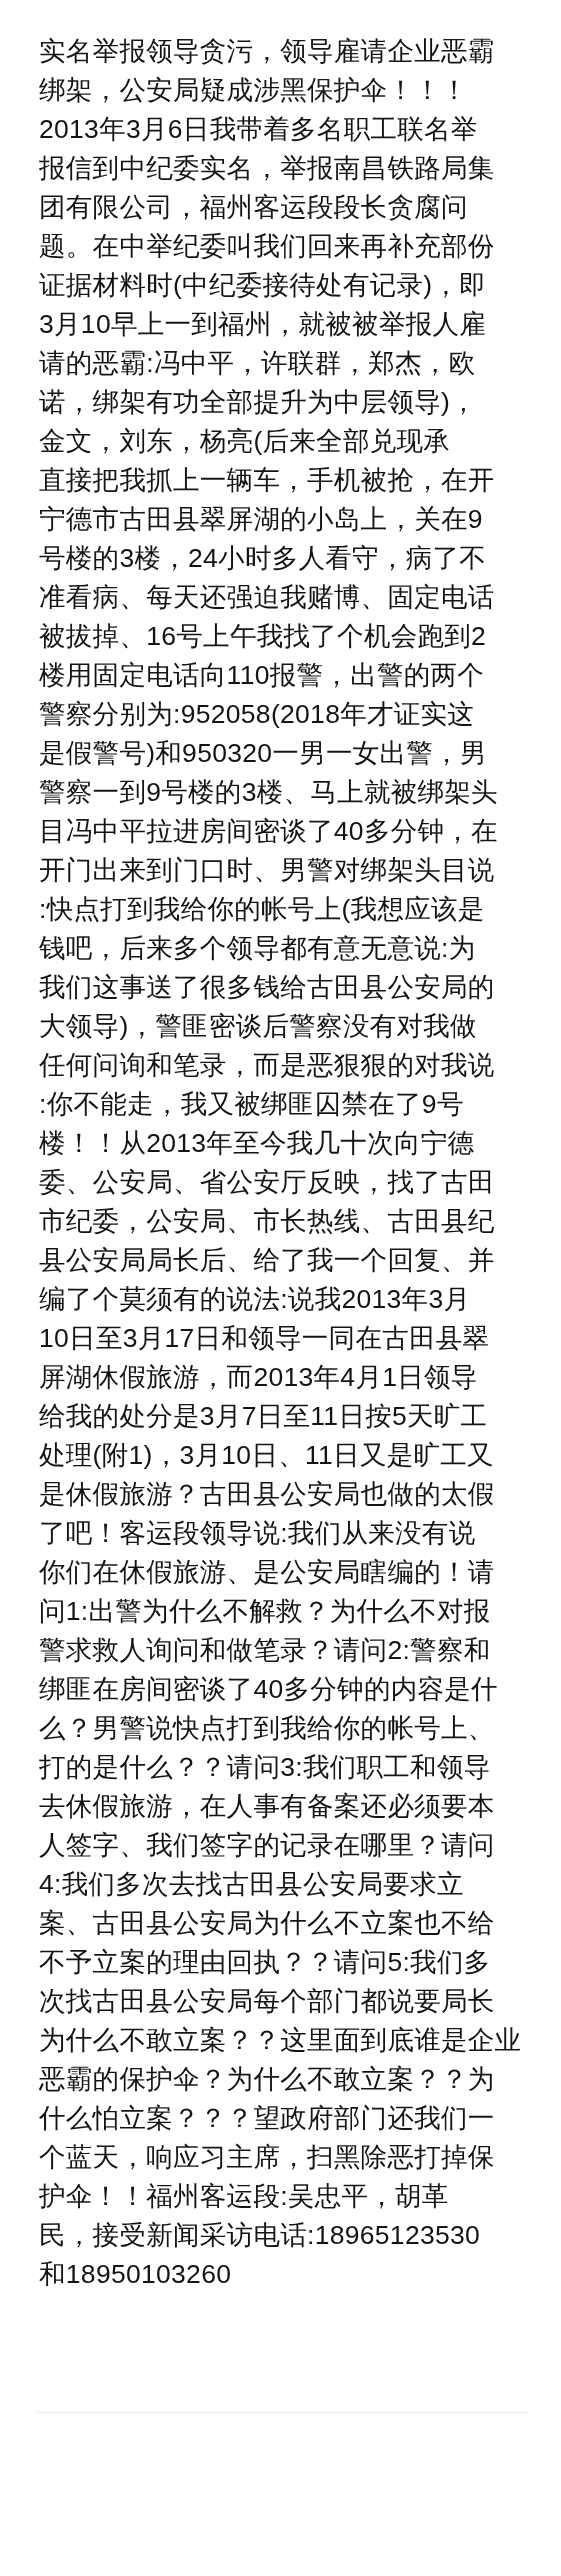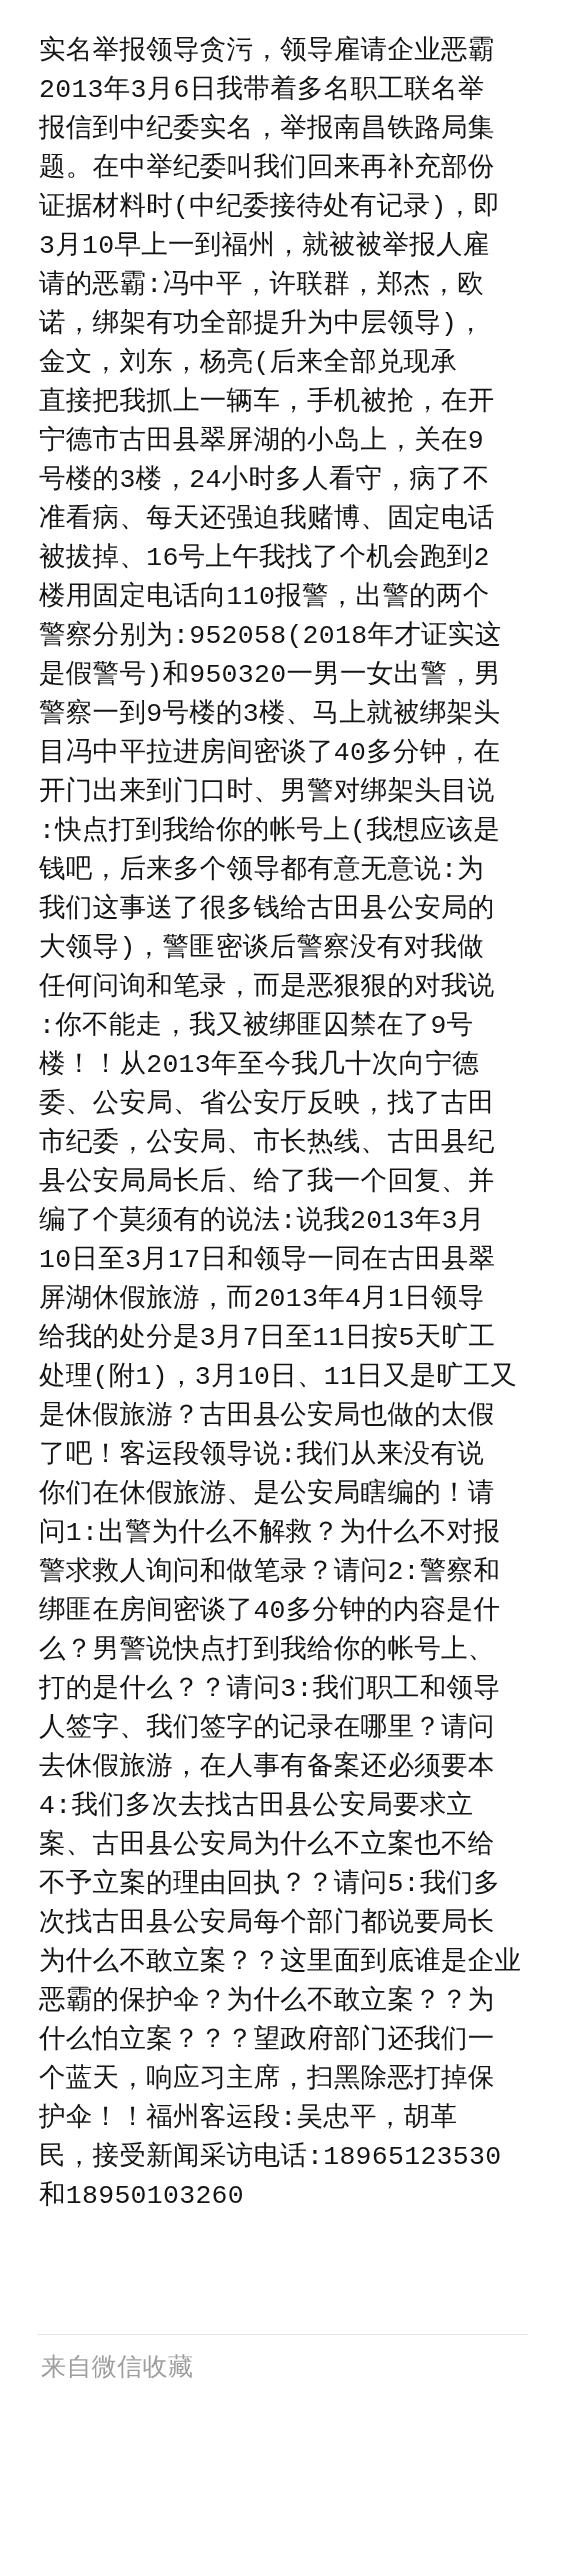--- a/index.html
+++ b/index.html
@@ -6,21 +6,21 @@
     margin: 0;
     padding: 0;
     background: #ffffff;
   }
   .screen {
     position: relative;
     width: 561px;
     height: 2424px;
     background: #ffffff;
     overflow: hidden;
-    font-family: Liberation Mono, monospace;
+    font-family: Liberation Sans, sans-serif;
   }
   .note-text {
     padding: 32px 31px 0 39px;
     color: #141414;
     font-size: 26.5px;
   }
   .text-line {
     height: 39px;
     line-height: 39px;
     white-space: nowrap;
@@ -41,22 +41,24 @@
     color: #9e9e9e;
     letter-spacing: 0.4px;
   }
 </style>
 </head>
 <body>
 
 <div class="screen">
   <div class="note-text">
       <div class="text-line">实名举报领导贪污，领导雇请企业恶霸</div>
+      <div class="text-line">绑架，公安局疑成涉黑保护伞！！！</div>
       <div class="text-line">2013年3月6日我带着多名职工联名举</div>
       <div class="text-line">报信到中纪委实名，举报南昌铁路局集</div>
+      <div class="text-line">团有限公司，福州客运段段长贪腐问</div>
       <div class="text-line">题。在中举纪委叫我们回来再补充部份</div>
       <div class="text-line">证据材料时(中纪委接待处有记录)，即</div>
       <div class="text-line">3月10早上一到福州，就被被举报人雇</div>
       <div class="text-line">请的恶霸:冯中平，许联群，郑杰，欧</div>
       <div class="text-line">诺，绑架有功全部提升为中层领导)，</div>
       <div class="text-line">金文，刘东，杨亮(后来全部兑现承</div>
       <div class="text-line">直接把我抓上一辆车，手机被抢，在开</div>
       <div class="text-line">宁德市古田县翠屏湖的小岛上，关在9</div>
       <div class="text-line">号楼的3楼，24小时多人看守，病了不</div>
       <div class="text-line">准看病、每天还强迫我赌博、固定电话</div>
@@ -83,22 +85,22 @@
       <div class="text-line">给我的处分是3月7日至11日按5天旷工</div>
       <div class="text-line">处理(附1)，3月10日、11日又是旷工又</div>
       <div class="text-line">是休假旅游？古田县公安局也做的太假</div>
       <div class="text-line">了吧！客运段领导说:我们从来没有说</div>
       <div class="text-line">你们在休假旅游、是公安局瞎编的！请</div>
       <div class="text-line">问1:出警为什么不解救？为什么不对报</div>
       <div class="text-line">警求救人询问和做笔录？请问2:警察和</div>
       <div class="text-line">绑匪在房间密谈了40多分钟的内容是什</div>
       <div class="text-line">么？男警说快点打到我给你的帐号上、</div>
       <div class="text-line">打的是什么？？请问3:我们职工和领导</div>
+      <div class="text-line">去休假旅游，在人事有备案还必须要本</div>
       <div class="text-line">人签字、我们签字的记录在哪里？请问</div>
-      <div class="text-line">去休假旅游，在人事有备案还必须要本</div>
       <div class="text-line">4:我们多次去找古田县公安局要求立</div>
       <div class="text-line">案、古田县公安局为什么不立案也不给</div>
       <div class="text-line">不予立案的理由回执？？请问5:我们多</div>
       <div class="text-line">次找古田县公安局每个部门都说要局长</div>
       <div class="text-line">为什么不敢立案？？这里面到底谁是企业</div>
       <div class="text-line">恶霸的保护伞？为什么不敢立案？？为</div>
       <div class="text-line">什么怕立案？？？望政府部门还我们一</div>
       <div class="text-line">个蓝天，响应习主席，扫黑除恶打掉保</div>
       <div class="text-line">护伞！！福州客运段:吴忠平，胡革</div>
       <div class="text-line">民，接受新闻采访电话:18965123530</div>

